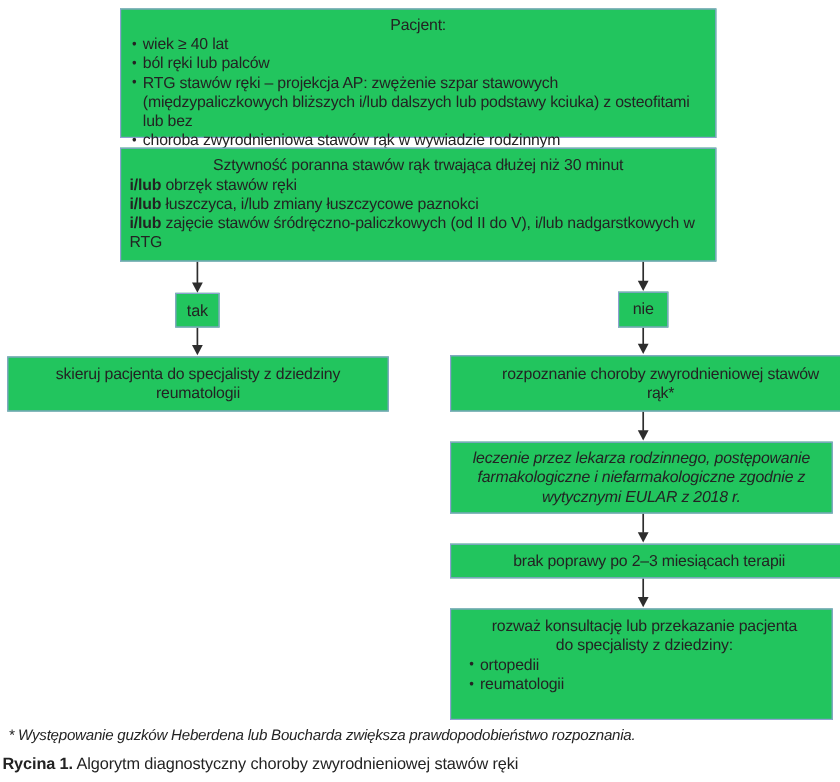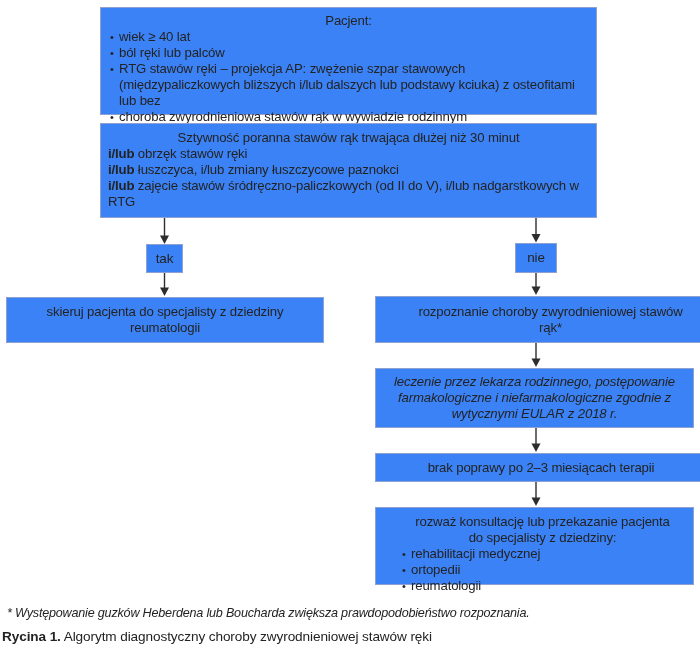--- a/index.html
+++ b/index.html
@@ -13,21 +13,21 @@
     width:700px;height:652px;
     background:#ffffff;
     font-family:"Liberation Sans", sans-serif;
     color:var(--text);
     overflow:hidden;
   }
   .box{
     position:absolute;
     box-sizing:border-box;
     border:1.6px solid var(--border);
-    background:#3b82f6;
+    background:#22c55e;
     font-size:13.2px;
     line-height:16px;
     letter-spacing:-0.15px;
   }
   .box .title{text-align:center;}
   .bullet{
     position:relative;
     padding-left:11px;
   }
   .bullet::before{
@@ -137,23 +137,22 @@
   </div>
 
   <div class="box centerbox" style="left:375px;top:368px;width:319px;height:60px;padding:0 8px;font-style:italic;">
     <div>leczenie przez lekarza rodzinnego, postępowanie farmakologiczne i niefarmakologiczne zgodnie z wytycznymi EULAR z 2018 r.</div>
   </div>
 
   <div class="box centerbox" style="left:375px;top:453px;width:332px;height:29px;">
     <div>brak poprawy po 2–3 miesiącach terapii</div>
   </div>
 
-  <div class="box" style="left:375px;top:507px;width:319px;height:78px;padding:6px 8px 0 24px;">
+  <div class="box" style="left:375px;top:507px;width:319px;height:93px;padding:6px 8px 0 13px;">
     <div class="title" style="padding:0 14px;">rozważ konsultację lub przekazanie pacjenta do specjalisty z dziedziny:</div>
-    <div class="bullet">rehabilitacji medycznej</div>
     <div class="bullet">ortopedii</div>
     <div class="bullet">reumatologii</div>
   </div>
 
   <div class="footnote">* Występowanie guzków Heberdena lub Boucharda zwiększa prawdopodobieństwo rozpoznania.</div>
 
   <div class="caption"><span class="bold">Rycina 1.</span><span> Algorytm diagnostyczny choroby zwyrodnieniowej stawów ręki</span></div>
 
 </div>
 

